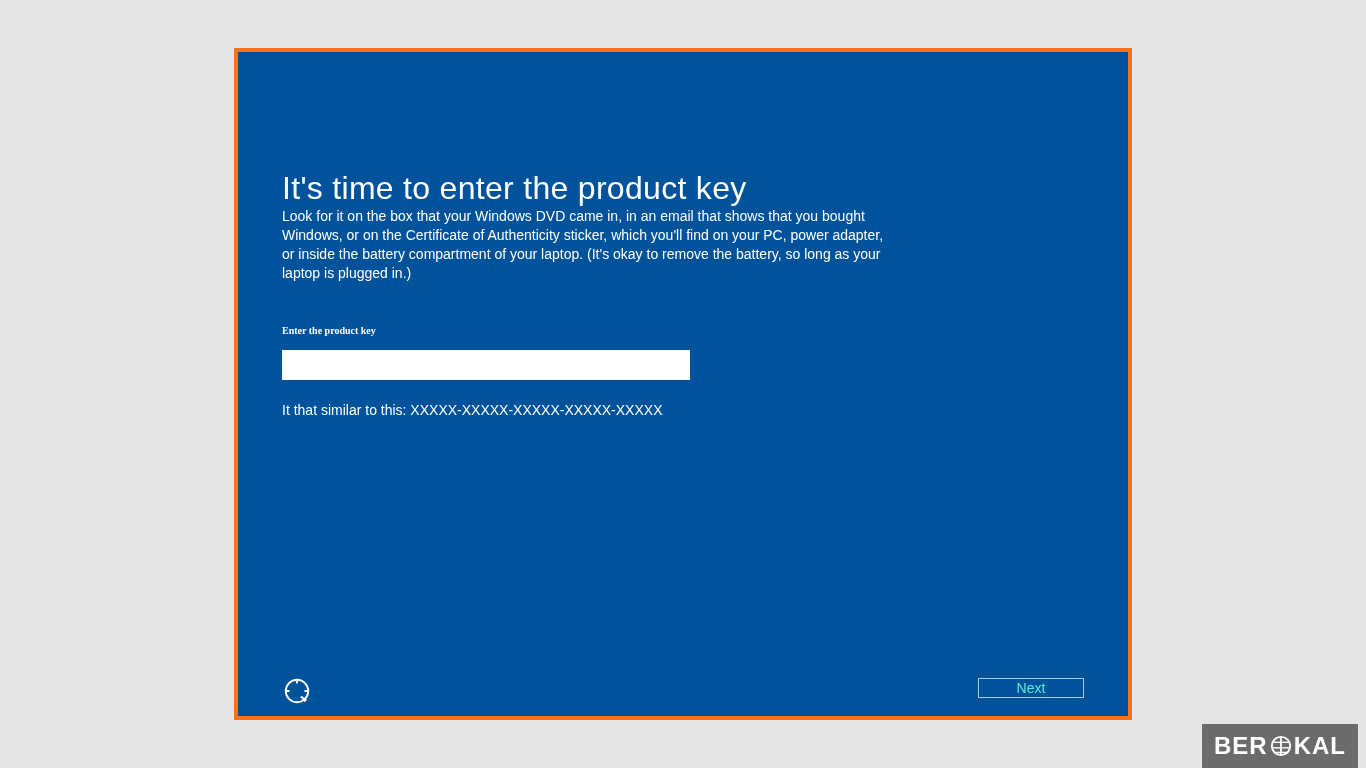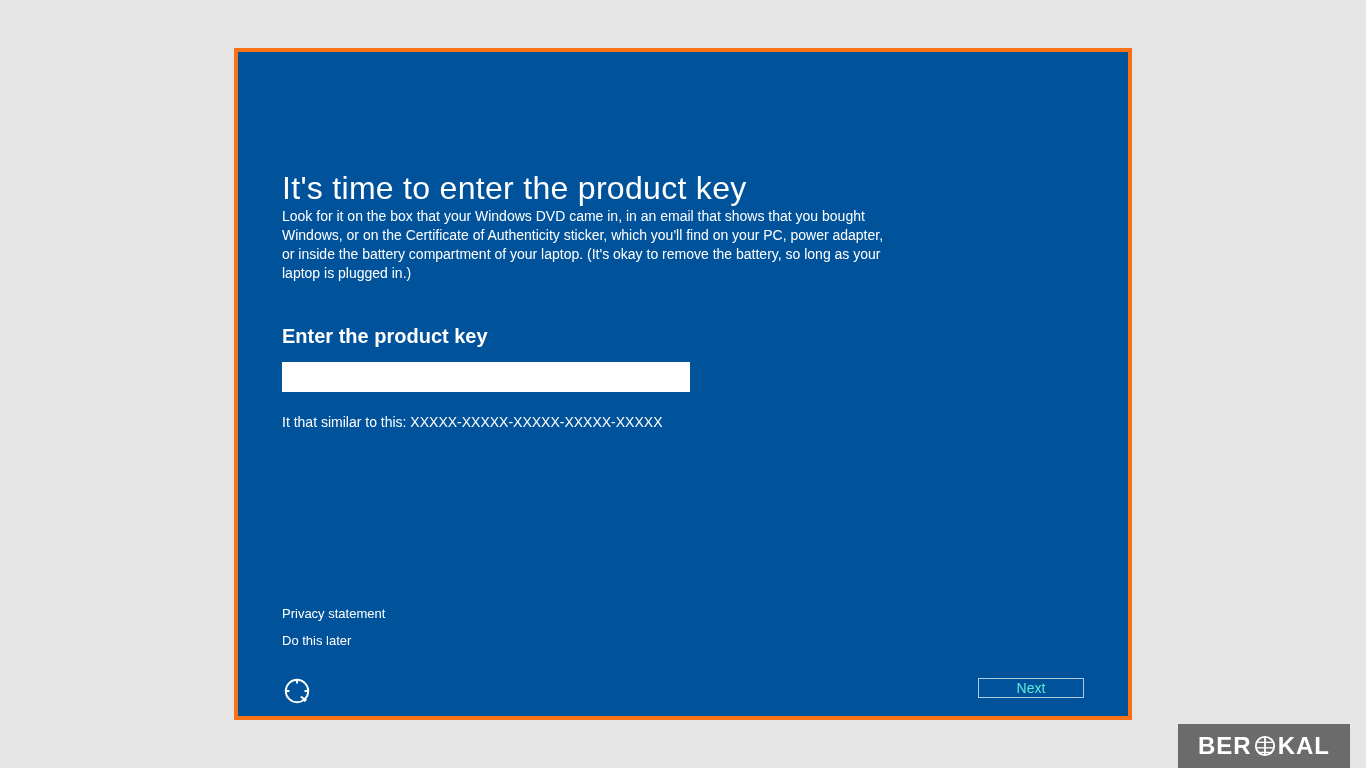--- a/index.html
+++ b/index.html
@@ -33,23 +33,24 @@
     margin-top: 118px;
     letter-spacing: 0.3px;
   }
   .description {
     font-size: 14px;
     line-height: 1.35;
     max-width: 610px;
     font-weight: 400;
   }
   .field-label {
-    font-size: 20px;
+    font-size: 10px;
     font-weight: 600;
     margin-top: 42px;
+    font-family: Liberation Serif, serif;
   }
   .product-key-input {
     width: 408px;
     height: 30px;
     background: #ffffff;
     border: none;
     margin-top: 14px;
     padding: 0 8px;
     font-size: 14px;
     color: #333;
@@ -95,27 +96,27 @@
     height: 20px;
     background: transparent;
     border: 1px solid rgba(255,255,255,0.7);
     color: #5eead4;
     font-size: 14px;
     font-family: inherit;
     cursor: pointer;
   }
   .watermark {
     position: absolute;
-    right: 16px;
+    right: 8px;
     bottom: 0;
     background: #6b6b6b;
     color: #ffffff;
     font-size: 24px;
     font-weight: 700;
-    padding: 8px 20px;
+    padding: 8px 12px;
     letter-spacing: 1px;
     display: flex;
     align-items: center;
     gap: 2px;
   }
   .watermark .logo-glyph {
     display: inline-flex;
     align-items: center;
   }
 </style>
@@ -127,24 +128,20 @@
   <h1 class="title">It's time to enter the product key</h1>
 
   <p class="description">Look for it on the box that your Windows DVD came in, in an email that shows that you bought Windows, or on the Certificate of Authenticity sticker, which you'll find on your PC, power adapter, or inside the battery compartment of your laptop. (It's okay to remove the battery, so long as your laptop is plugged in.)</p>
 
   <div class="field-label">Enter the product key</div>
 
   <input type="text" class="product-key-input" autofocus="" value="" style="">
 
   <div class="hint">It that similar to this: XXXXX-XXXXX-XXXXX-XXXXX-XXXXX</div>
 
-  <div class="bottom-links">
-    <a class="link">Privacy statement</a>
-    <a class="link">Do this later</a>
-  </div>
 
   <div class="accessibility-icon">
     <svg viewBox="0 0 32 32">
       <circle cx="16" cy="16" r="12" stroke-width="2"></circle>
       <path d="M16 4 L16 8 M4 16 L8 16 M24 16 L28 16" stroke-width="2"></path>
       <path d="M20 22 L26 26" stroke-width="2"></path>
       <polygon points="26,26 22,23 24,28" fill="#ffffff" stroke="none"></polygon>
     </svg>
   </div>
 

